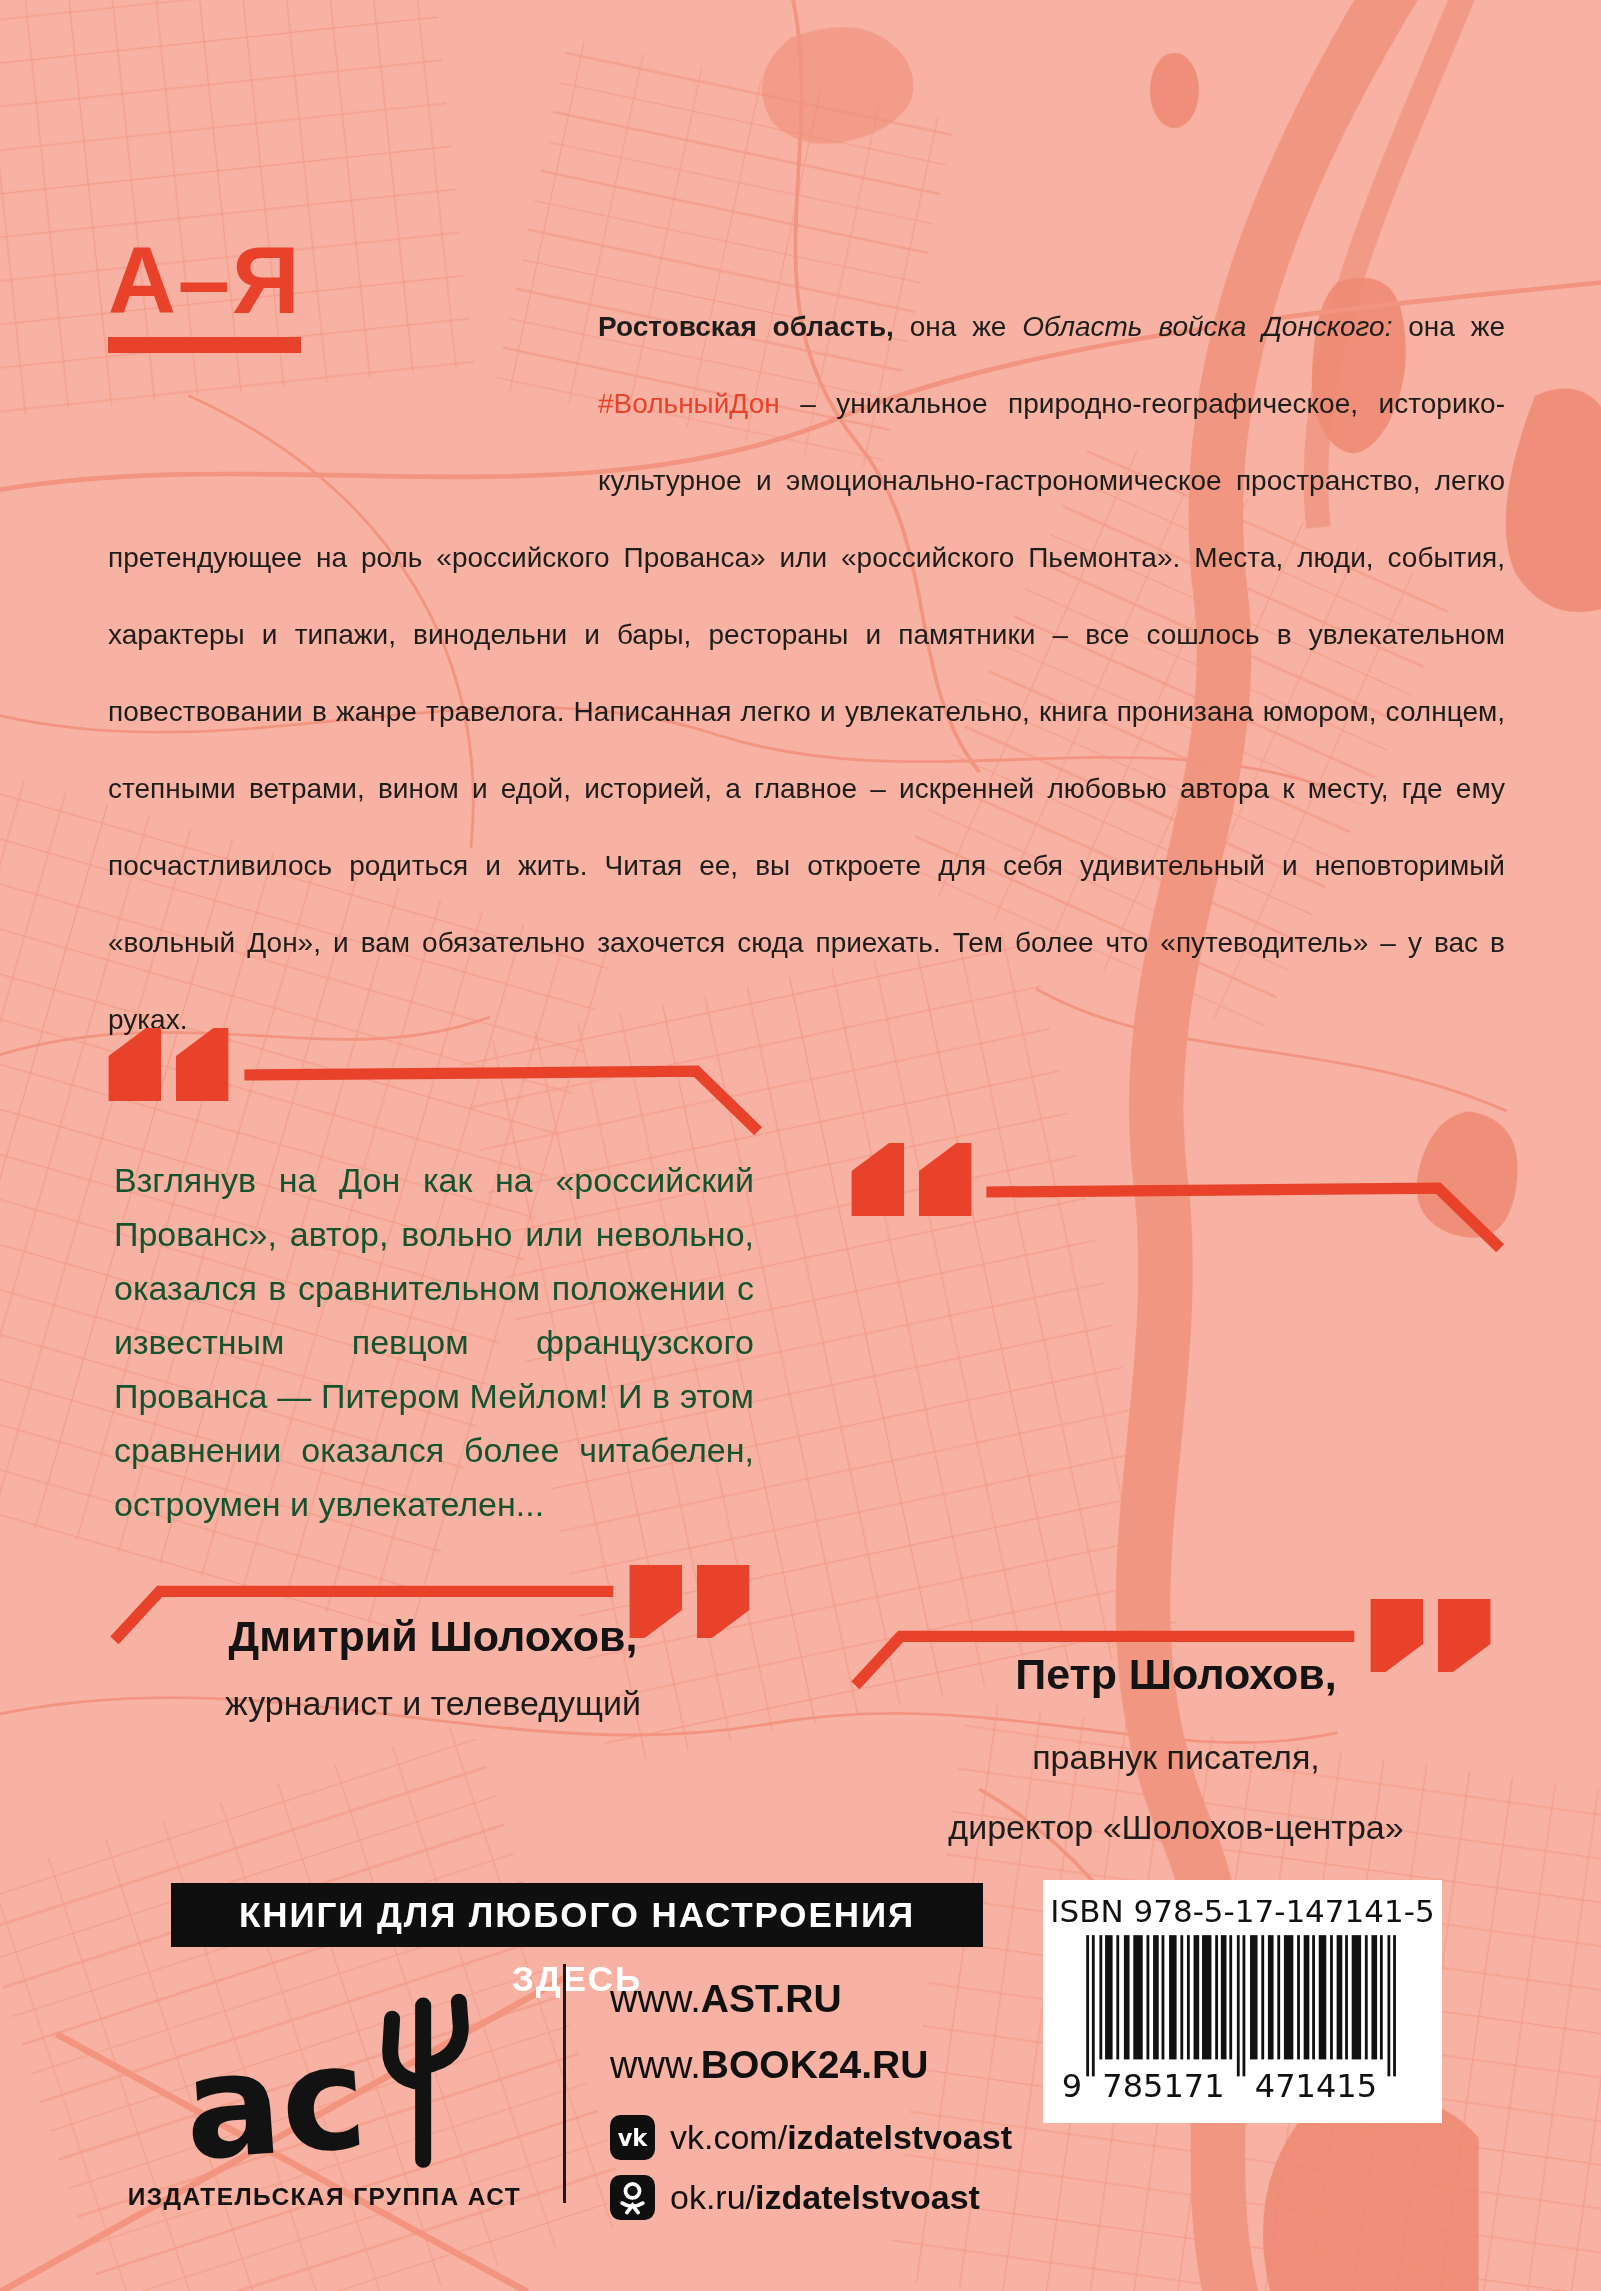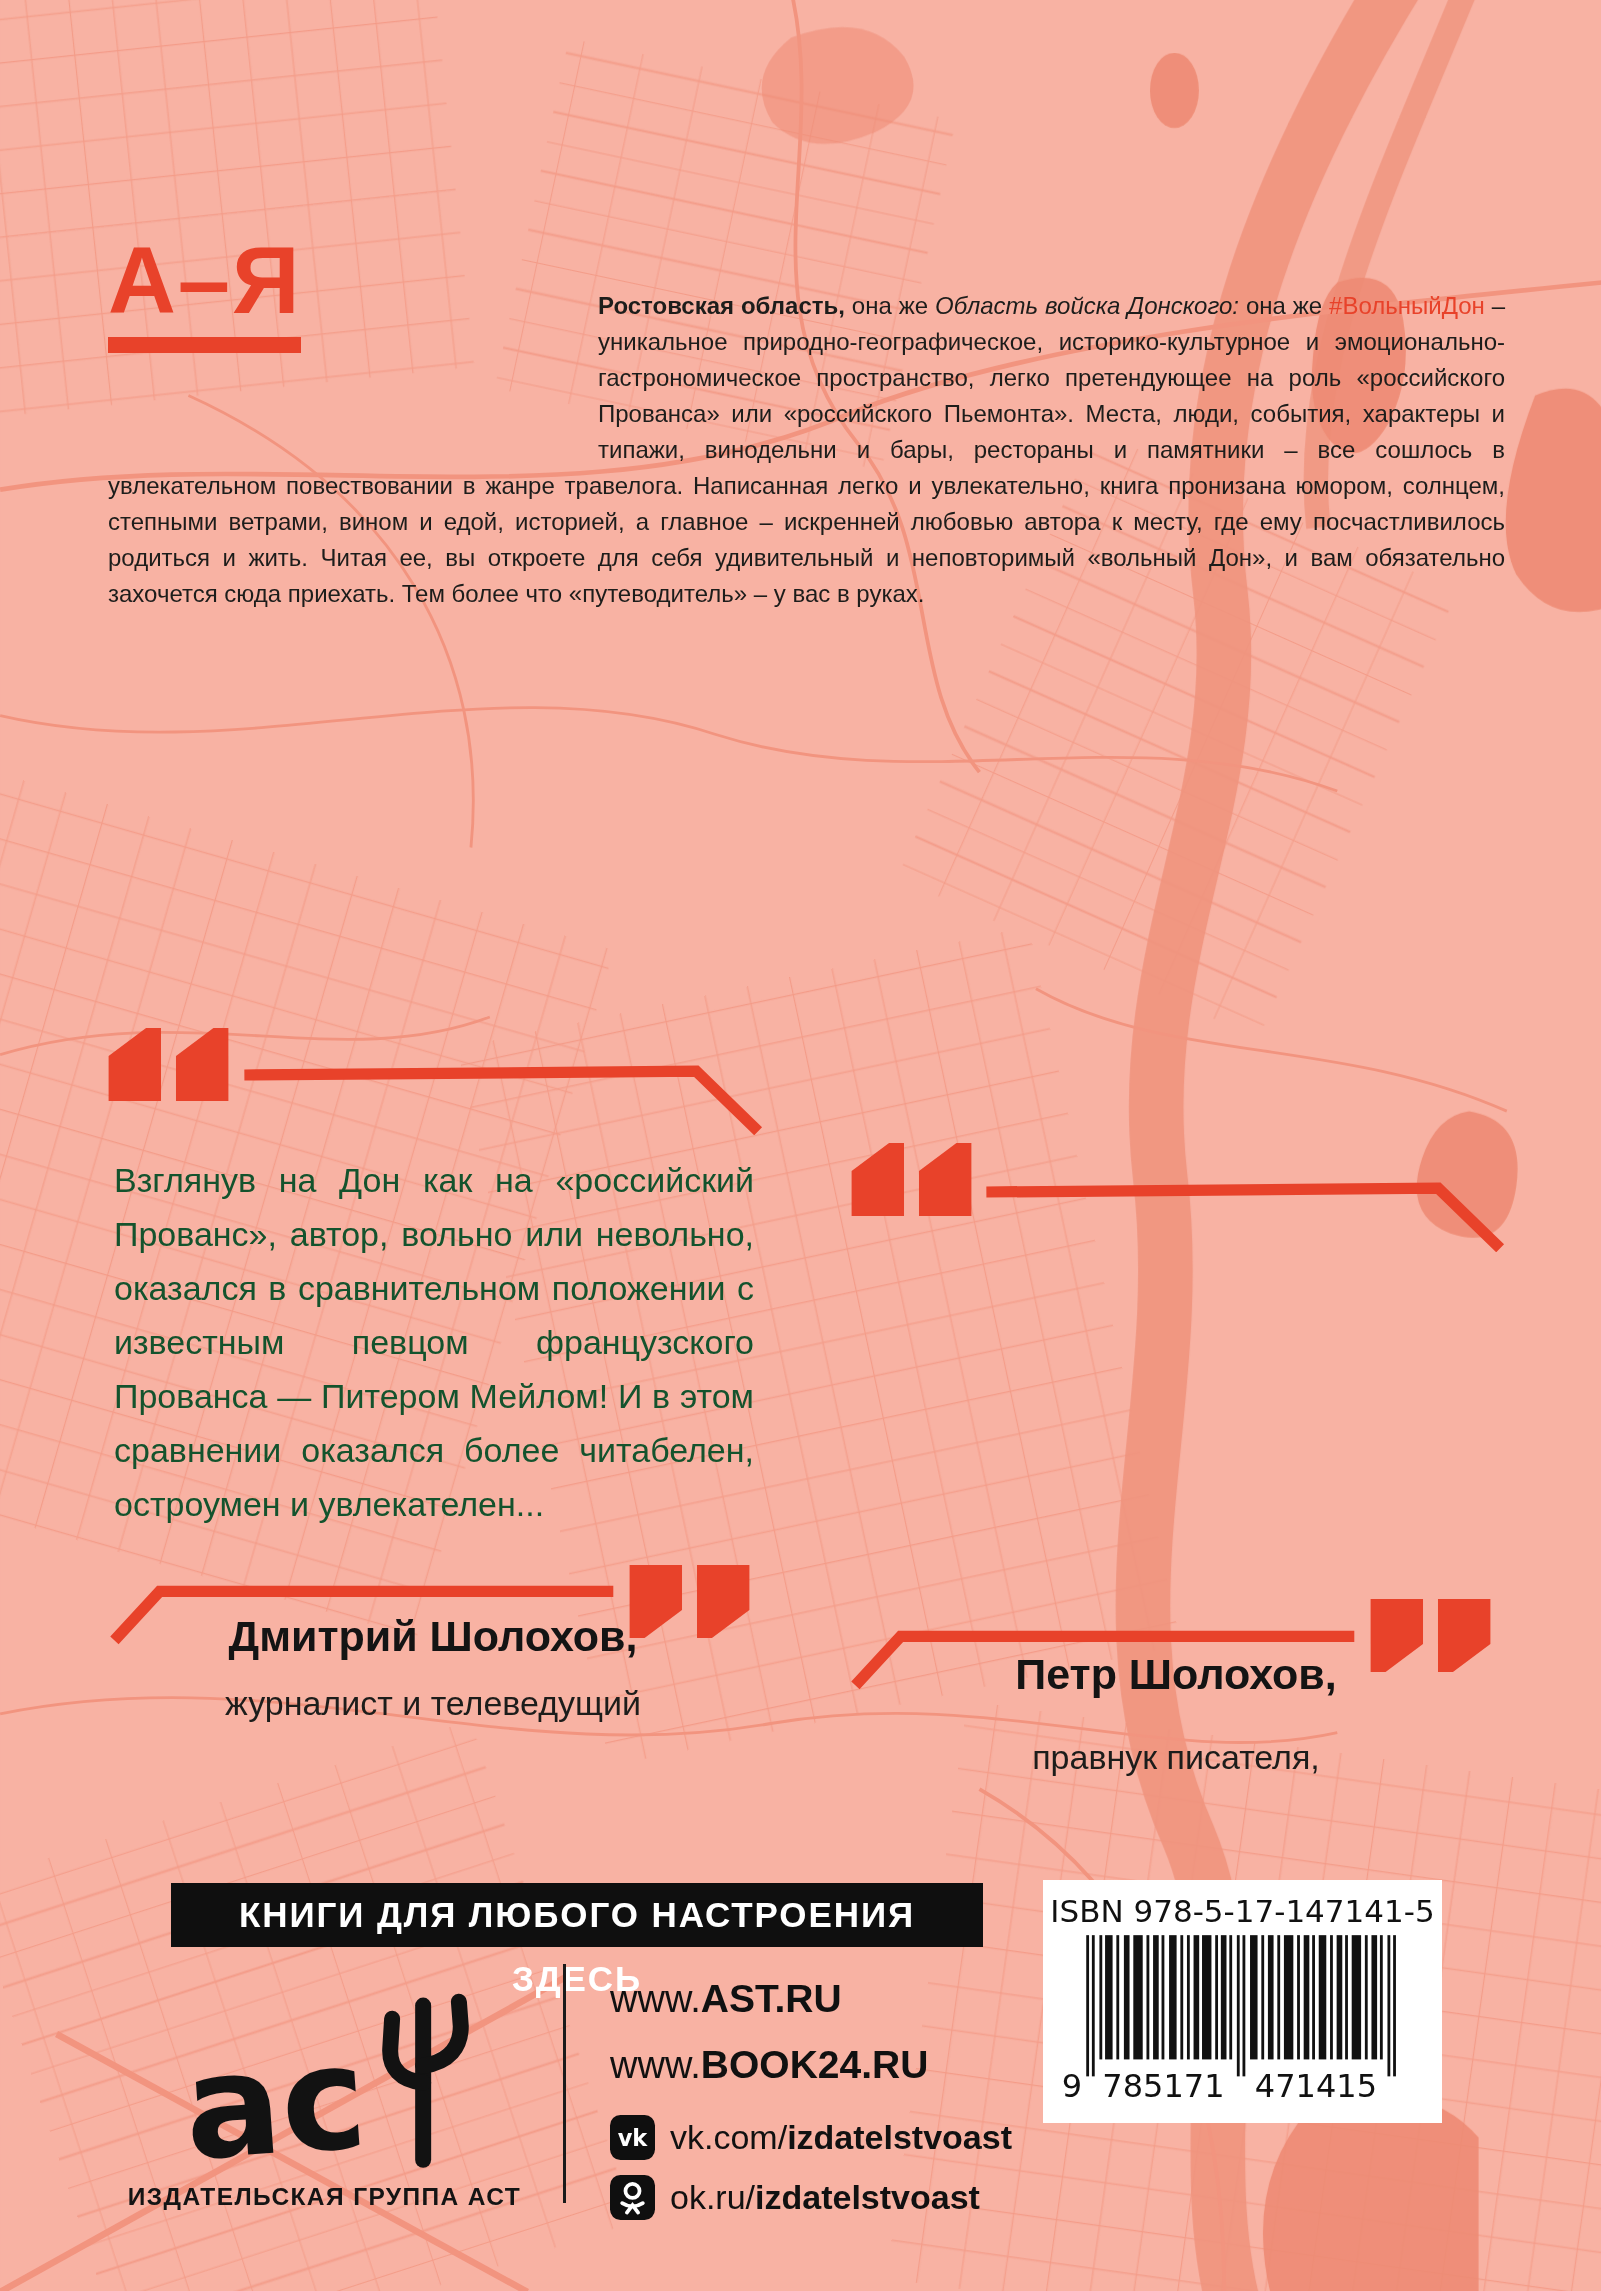--- a/index.html
+++ b/index.html
@@ -8,21 +8,21 @@
   .abs{position:absolute;}
   .mapbg{left:0;top:0;z-index:0;}
   .z{z-index:2;}
 
   
   .az{color:#e8422a;font-size:94px;font-weight:bold;line-height:1;letter-spacing:1.9px;text-align:right;}
   .az .bar{height:16px;background:#e8422a;margin-top:9.4px;}
   .series{color:#e8422a;font-size:44px;font-weight:bold;line-height:56px;}
 
   
-  .blurb{font-size:24px;line-height:36px;color:#1d1d1b;text-align:justify;}
+  .blurb{font-size:28px;line-height:77px;color:#1d1d1b;text-align:justify;}
   .blurb .indent-float{float:left;width:490px;height:168px;}
   .blurb b{font-weight:bold;}
   .blurb i{font-style:italic;}
   .blurb .hash{color:#e8422a;}
 
   
   .qtext{font-size:34px;line-height:54px;color:#14532d;text-align:justify;}
   .qline{stroke:#e8422a;stroke-width:12;fill:none;}
   .qmark{fill:#e8422a;}
   .author{font-size:43px;font-weight:bold;color:#141414;text-align:center;}
@@ -134,20 +134,21 @@
   </svg>
   <svg class="abs z" style="left:846px;top:1625px;" width="513" height="68" viewBox="0 0 545 72">
     <polyline class="qline" points="10,64 58,12 540,12"></polyline>
   </svg>
   <svg class="abs z" style="left:1370px;top:1599px;" width="121" height="73" viewBox="0 0 128 78">
     <polygon class="qmark" points="0,0 56,0 56,48 16,78 0,78"></polygon>
     <polygon class="qmark" points="72,0 128,0 128,48 88,78 72,78"></polygon>
   </svg>
   <div class="abs z author" style="left:851px;top:1650px;width:650px;">Петр Шолохов,</div>
   <div class="abs z role" style="left:851px;top:1738px;width:650px;">правнук писателя,</div>
+  <div class="abs z role" style="left:851px;top:1808px;width:650px;">директор «Шолохов-центра»</div>
 
   <div class="abs z banner" style="left:171px;top:1883px;width:812px;height:64px;">КНИГИ ДЛЯ ЛЮБОГО НАСТРОЕНИЯ ЗДЕСЬ</div>
 
   <svg class="abs z" style="left:188px;top:1964px;" width="301" height="211" viewBox="0 0 320 224">
     <text x="0" y="204" font-family="DejaVu Sans, sans-serif" font-weight="bold" font-size="152" fill="#121212" transform="rotate(-4 40 200)">ас</text>
     <g stroke="#121212" stroke-width="17" fill="none" stroke-linecap="round" transform="translate(198,0)">
       <path d="M52 208 L52 44"></path>
       <path d="M52 126 C28 124 16 110 17 90 L19 58"></path>
       <path d="M52 108 C80 104 92 88 92 66 L90 40"></path>
     </g>

